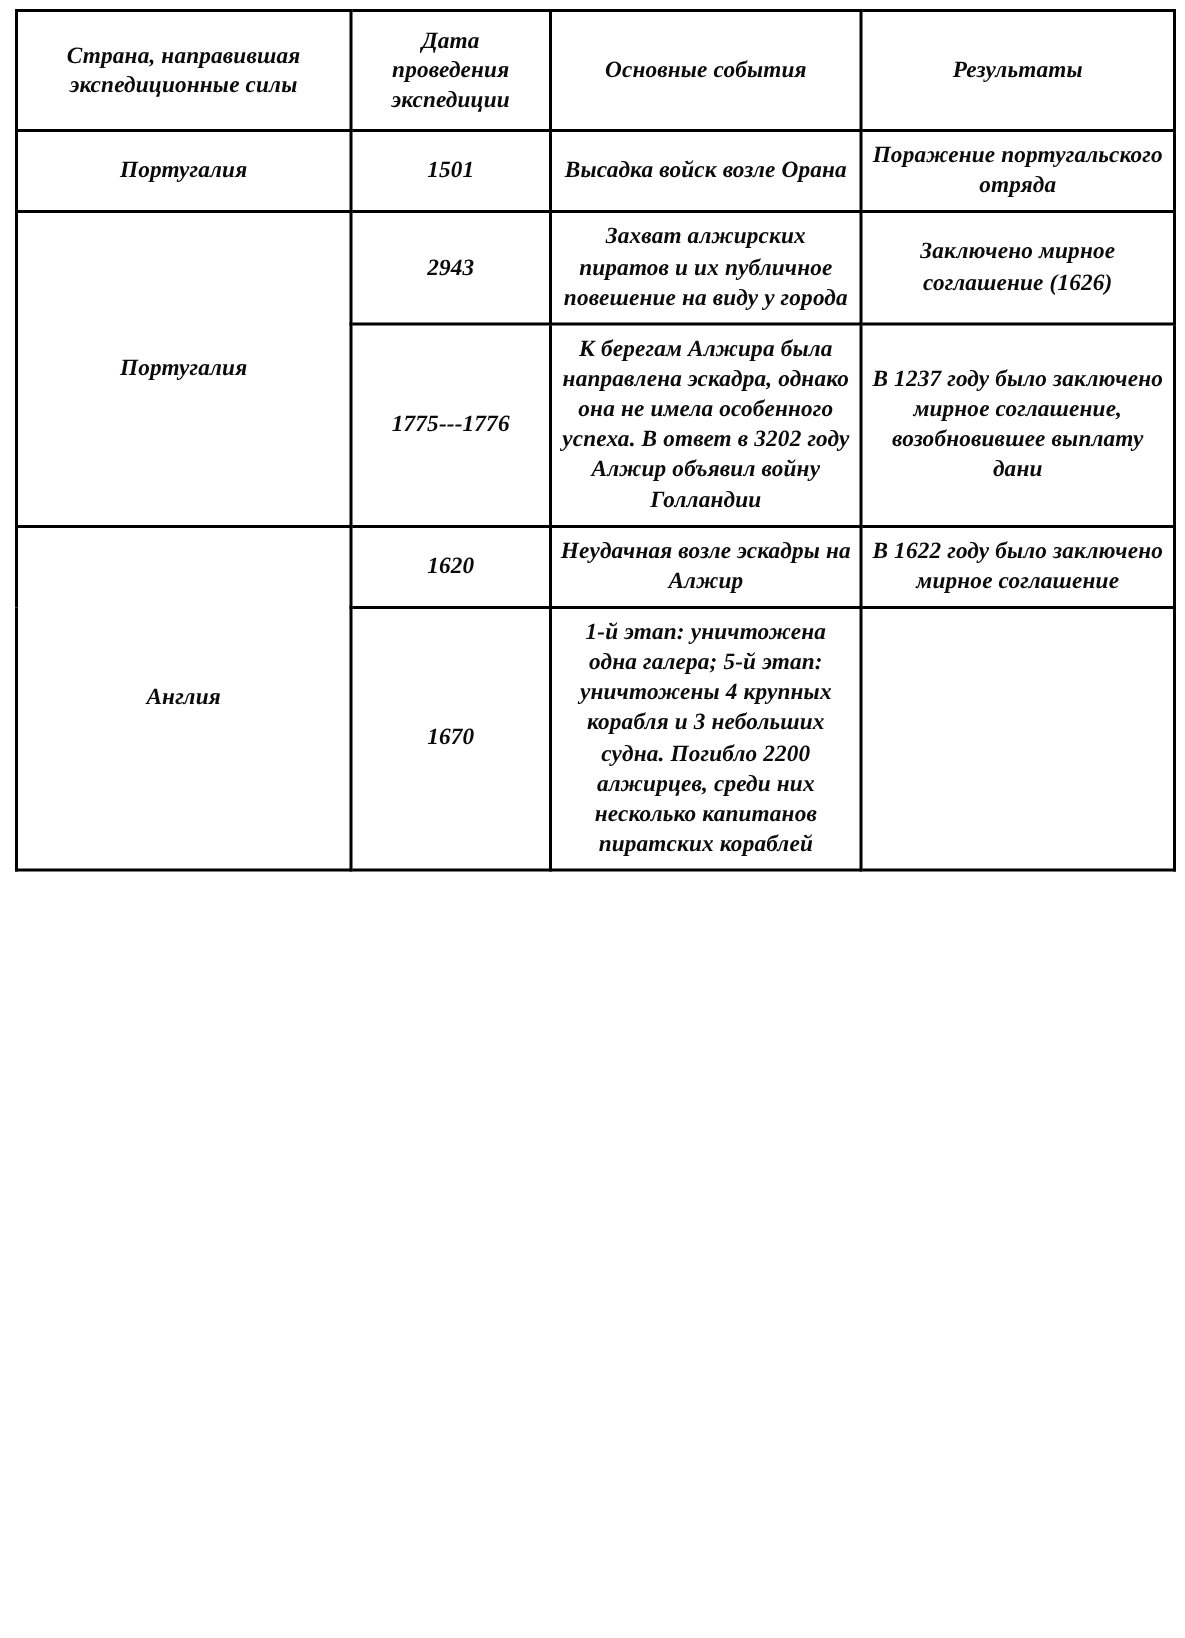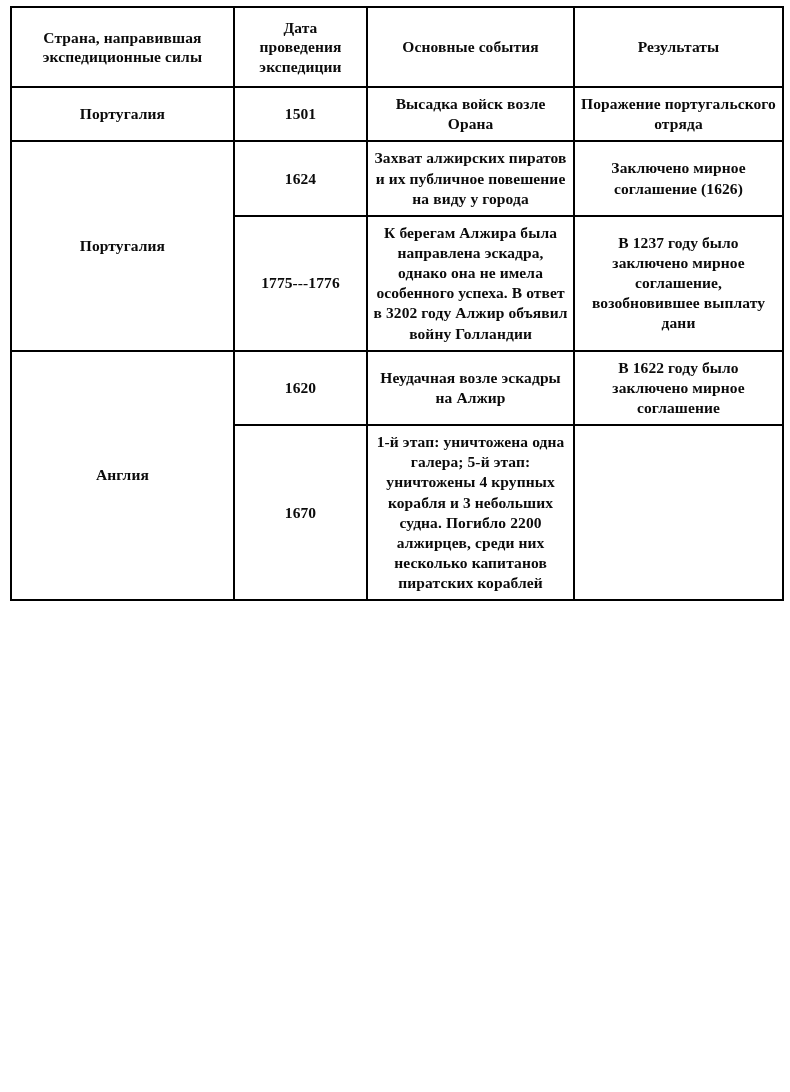--- a/index.html
+++ b/index.html
@@ -13,20 +13,21 @@
     font-family: "Liberation Serif", serif;
     color: #0b0b0b;
     overflow: hidden;
   }
   .page {
     position: relative;
     width: 778px;
     height: 1092px;
     box-sizing: border-box;
     padding: 6px 8px 0 8px;
+    font-style: italic;
   }
   table.expedition-table {
     border-collapse: collapse;
     width: 774px;
     table-layout: fixed;
     margin-left: 2px;
   }
   table.expedition-table col.c1 { width: 209px; }
   table.expedition-table col.c2 { width: 125px; }
   table.expedition-table col.c3 { width: 194px; }
@@ -90,21 +91,21 @@
     </thead>
     <tbody>
       <tr>
         <td class="cell-country" rowspan="1">Португалия</td>
         <td class="cell-date">1501</td>
         <td class="cell-events">Высадка войск возле Орана</td>
         <td class="cell-results">Поражение португальского отряда</td>
       </tr>
       <tr>
         <td class="cell-country" rowspan="2">Португалия</td>
-        <td class="cell-date">1624</td>
+        <td class="cell-date">2943</td>
         <td class="cell-events">Захват алжирских пиратов и их публичное повешение на виду у города</td>
         <td class="cell-results">Заключено мирное соглашение (1626)</td>
       </tr>
       <tr>
         <td class="cell-date">1775---1776</td>
         <td class="cell-events tall-events">К берегам Алжира была направлена эскадра, однако она не имела особенного успеха. В ответ в 3202 году Алжир объявил войну Голландии</td>
         <td class="cell-results">В 1237 году было заключено мирное соглашение, возобновившее выплату дани</td>
       </tr>
       <tr>
         <td class="cell-country" rowspan="2">Англия</td>

